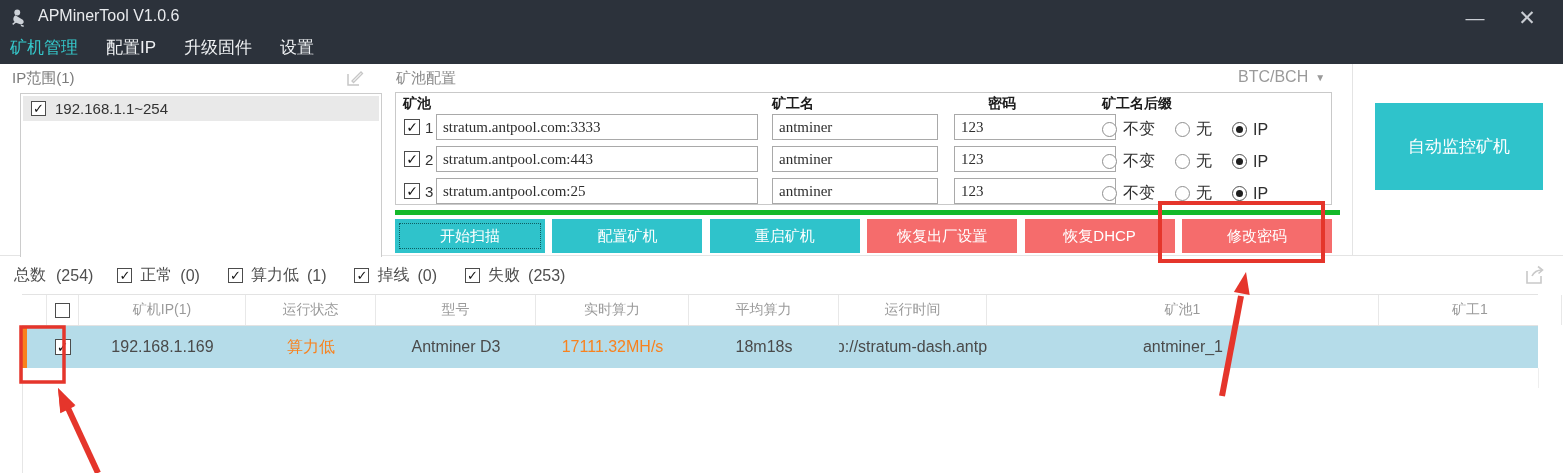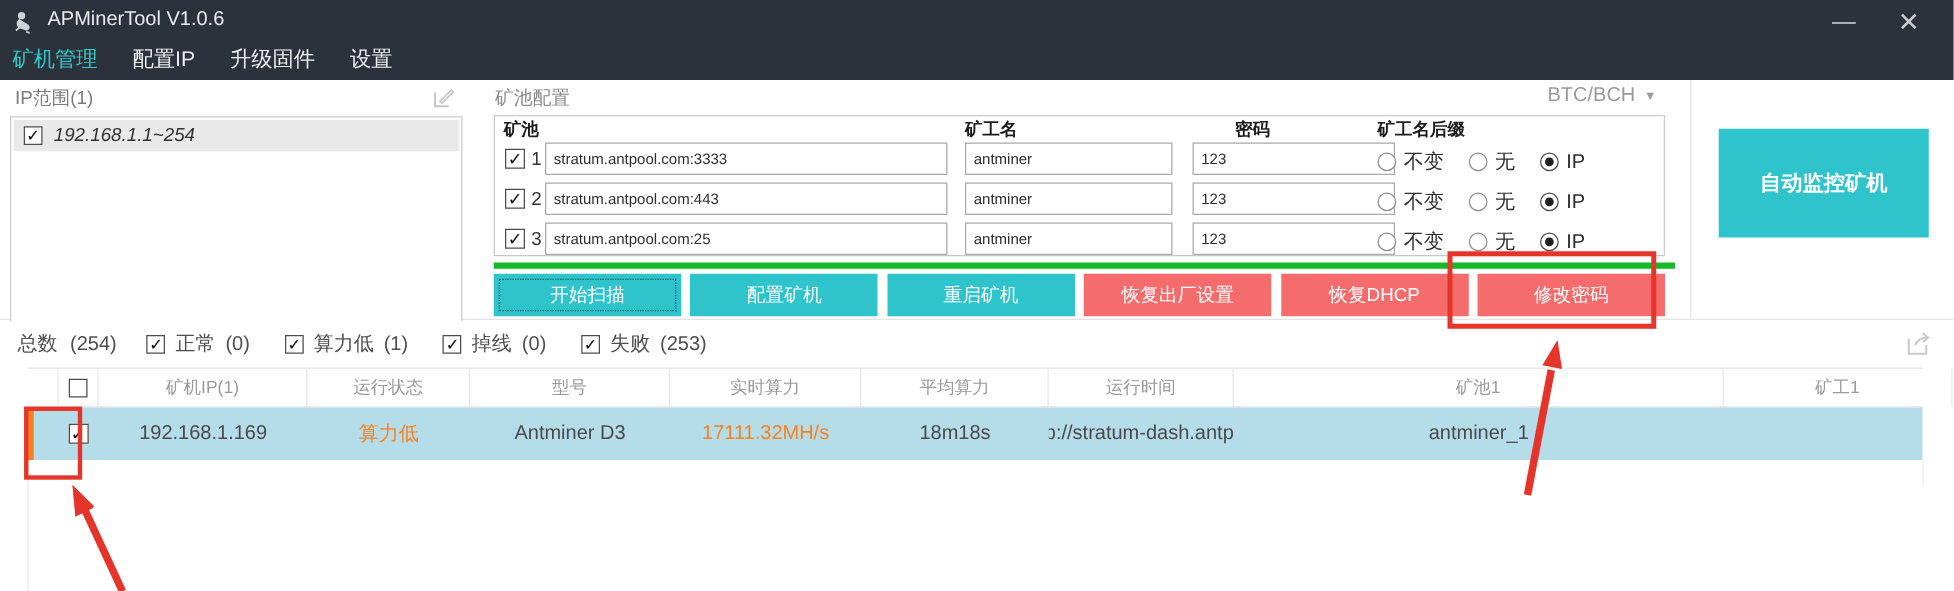--- a/index.html
+++ b/index.html
@@ -22,22 +22,22 @@
   .menu-item { color:#eef0f2; font-size:17px; line-height:24px; cursor:pointer; }
   .menu-item.active { color:#35c8cb; }
 
   
   .workspace { position:absolute; left:0; top:64px; width:1563px; height:192px; background:#fff;
     border-bottom:1px solid #e4e4e4; }
 
   
   .ip-label { position:absolute; left:12px; top:5px; color:#7c7c7c; font-size:15px; }
   .edit-icon { position:absolute; left:346px; top:5px; width:18px; height:18px; cursor:pointer; }
-  .ip-listbox { position:absolute; left:8px; top:29px; width:362px; height:191px;
-    border:1px solid #ccc; background:#fff;font-style:italic; }
+  .ip-listbox { position:absolute; left:20px; top:29px; width:362px; height:191px;
+    border:1px solid #ccc; background:#fff; }
   .ip-item { margin:2px; height:25px; background:#e9e9e9; display:flex; align-items:center;
     gap:9px; padding-left:8px; font-size:15px; color:#333; cursor:pointer; }
 
   
   .cb { width:16px; height:16px; min-width:16px; border:1px solid #4c4c4c; background:#fff;
     display:inline-flex; align-items:center; justify-content:center;
     font-size:14px; font-weight:bold; color:#111; line-height:1; }
   .cb.checked::after { content:"✓"; }
   .cb.small { width:15px; height:15px; min-width:15px; font-size:13px; }
   .radio { width:15px; height:15px; border:1px solid #8f8f8f; border-radius:50%;
@@ -51,21 +51,21 @@
     cursor:pointer; display:flex; align-items:center; gap:7px; }
   .coin-caret { font-size:10px; color:#9a9a9a; }
   .pool-box { position:absolute; left:395px; top:28px; width:937px; height:113px; border:1px solid #c9c9c9; }
   .pool-head { position:absolute; top:2px; font-size:14px; font-weight:bold; color:#1c1c1c; }
   .ph-pool { left:7px; } .ph-worker { left:376px; } .ph-pass { left:558px;margin-left:34px; } .ph-suffix { left:706px; }
   .pool-row { position:absolute; left:0; height:26px; width:937px; }
   .pr-0 { top:21px; } .pr-1 { top:53px; } .pr-2 { top:85px; }
   .pool-row .cb { position:absolute; left:8px; top:5px; }
   .row-index { position:absolute; left:29px; top:5px; font-size:15px; color:#333; }
   .txt { position:absolute; height:26px; border:1px solid #a9a9a9; background:#fff;
-    font-family:Liberation Sans, sans-serif; font-size:12px; color:#2e2e2e; padding:0 6px; }
+    font-family:Liberation Serif, serif; font-size:15px; color:#2e2e2e; padding:0 6px; }
   .in-pool { left:40px; width:322px; }
   .in-worker { left:376px; width:166px; }
   .in-pass { left:558px; width:162px; }
   .suffix-group { position:absolute; left:706px; top:5px; display:flex; align-items:center; gap:8px;
     font-size:16px; color:#2e2e2e; }
   .suffix-opt { display:flex; align-items:center; gap:6px; cursor:pointer; margin-right:12px; }
 
   
   .progress-line { position:absolute; left:395px; top:146px; width:945px; height:5px; background:#14b929; }
   .btn-row { position:absolute; left:395px; top:155px; width:937px; height:34px;
@@ -73,21 +73,21 @@
   .act-btn { width:150px; height:34px; border:none; color:#fff; font-size:15px;
     font-family:"Liberation Sans","DejaVu Sans",sans-serif; cursor:pointer; }
   .btn-teal { background:#2fc3cb; }
   .btn-red { background:#f56c6c; }
   .btn-focus { outline:1px dotted #0e5f63; outline-offset:-5px; }
 
   
   .v-divider { position:absolute; left:1352px; top:0; width:1px; height:191px; background:#e4e4e4; }
   .monitor-btn { position:absolute; left:1375px; top:39px; width:168px; height:87px; background:#2fc3cb;
     border:none; color:#fff; font-size:17px; cursor:pointer;
-    font-family:"Liberation Sans","DejaVu Sans",sans-serif;font-weight:bold; }
+    font-family:"Liberation Sans","DejaVu Sans",sans-serif; }
   .interval-text { position:absolute; left:1375px; top:147px; width:168px; text-align:center;
     color:#8b8b8b; font-size:16px; }
 
   
   .filterbar { position:absolute; left:0; top:257px; width:1563px; height:37px; background:#fff;
     display:flex; align-items:center; padding-left:14px; gap:10px; font-size:16px; color:#4f4f4f; }
   .filter-group { display:flex; align-items:center; gap:8px; margin-right:18px; cursor:pointer; }
   .export-icon { position:absolute; right:16px; top:6px; width:24px; height:24px; cursor:pointer; }
 
   

